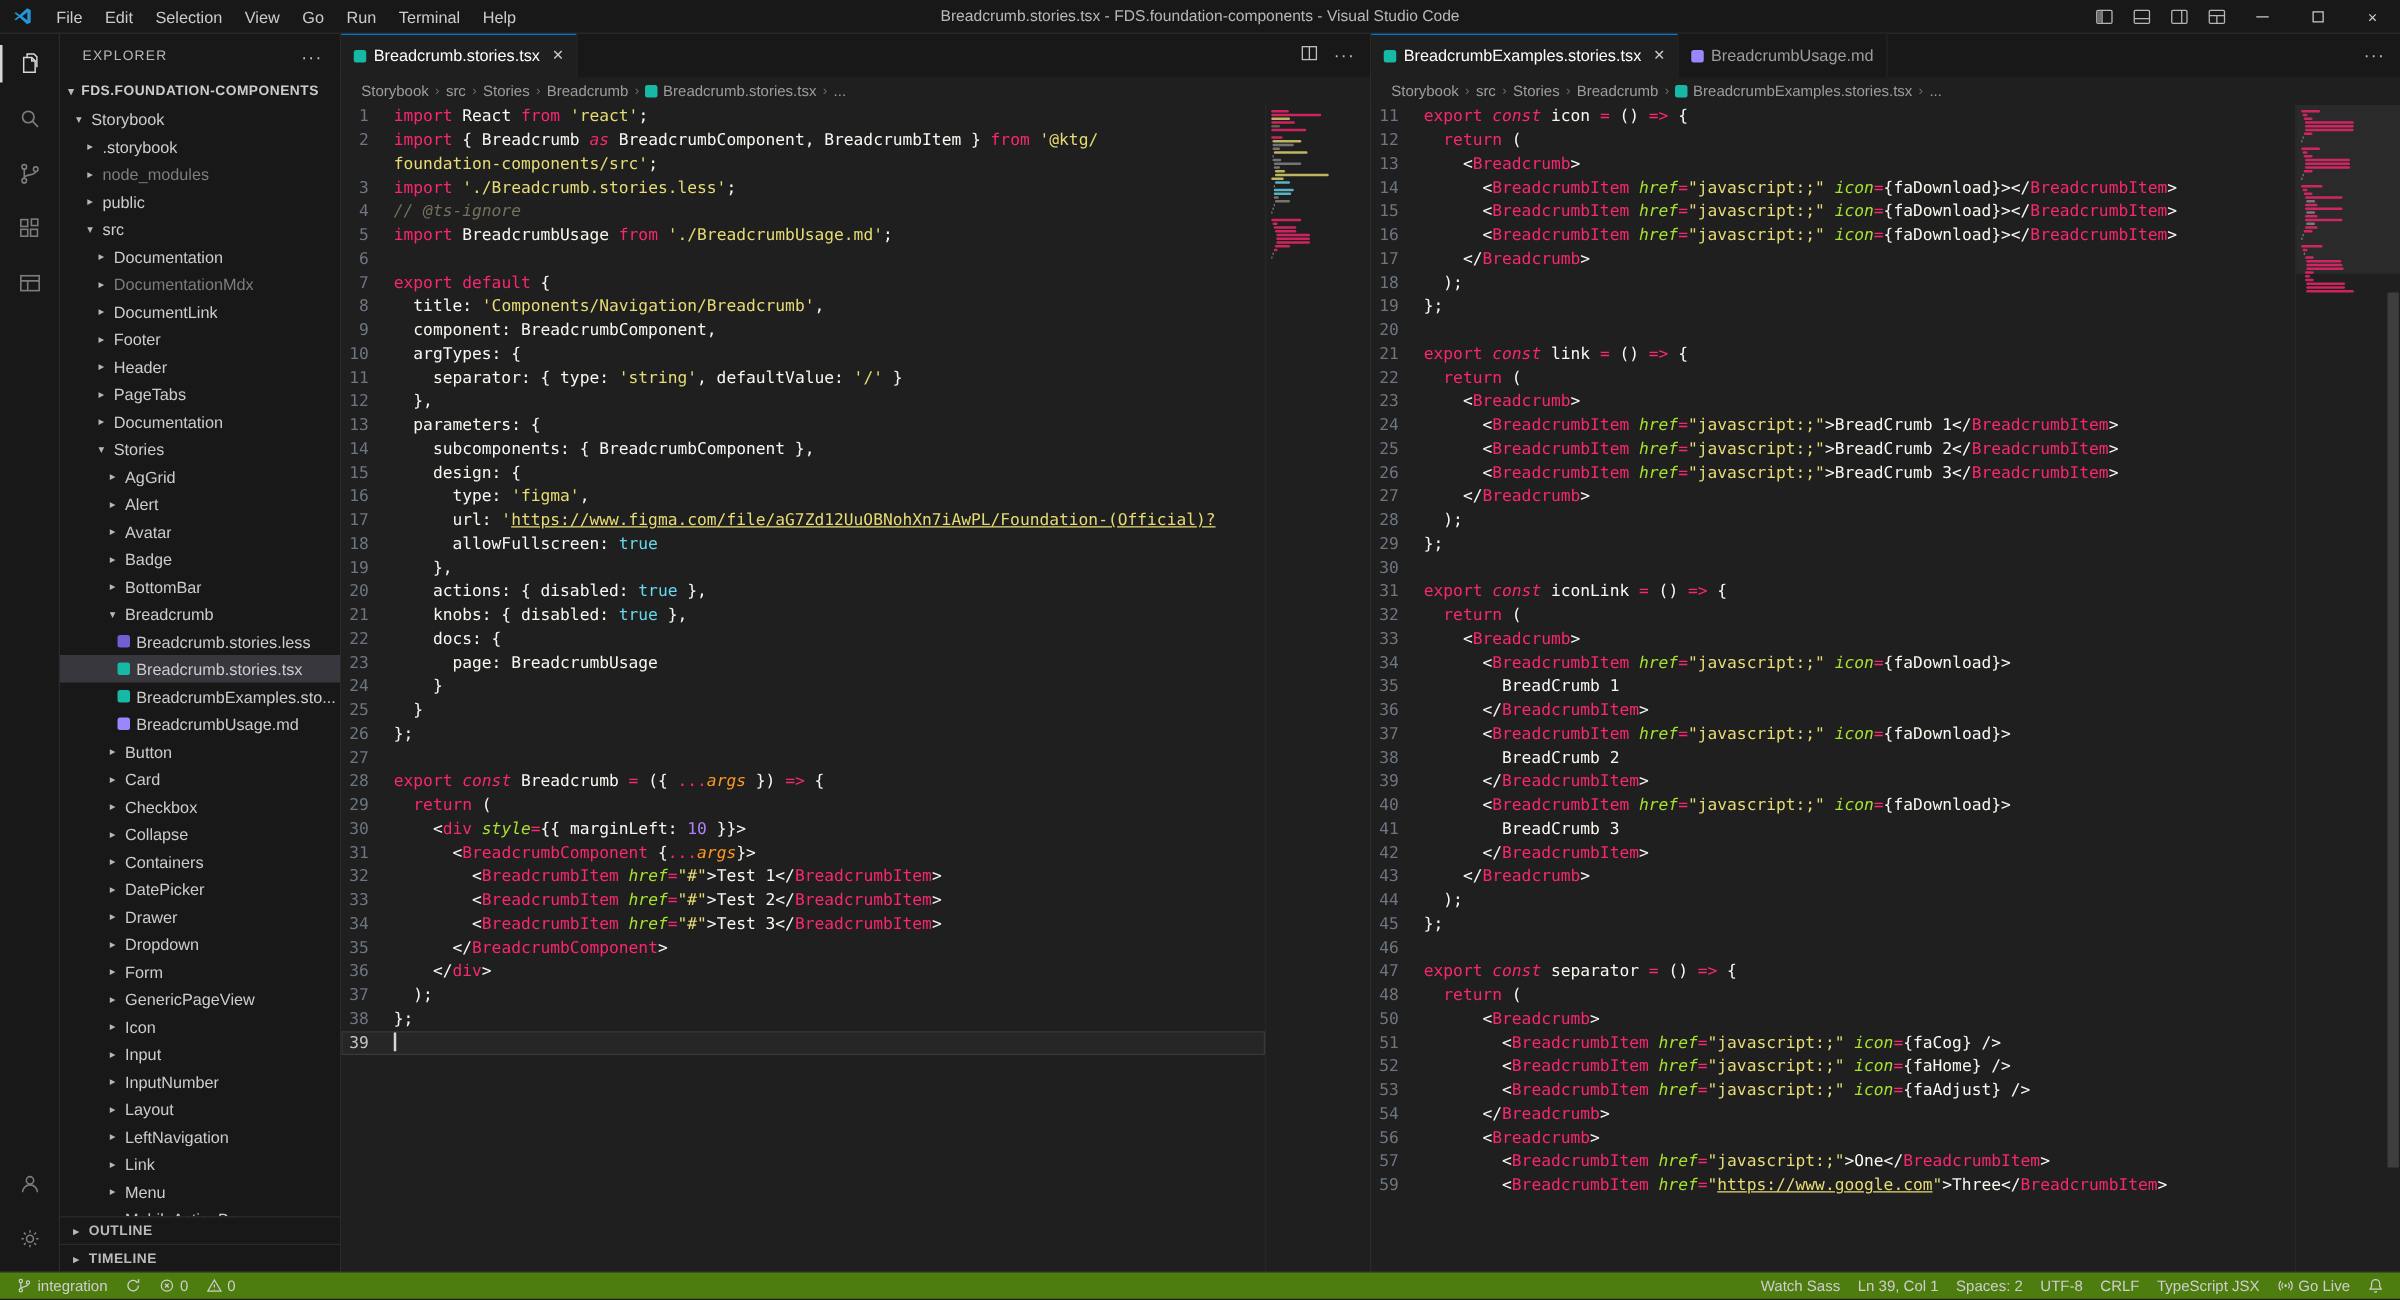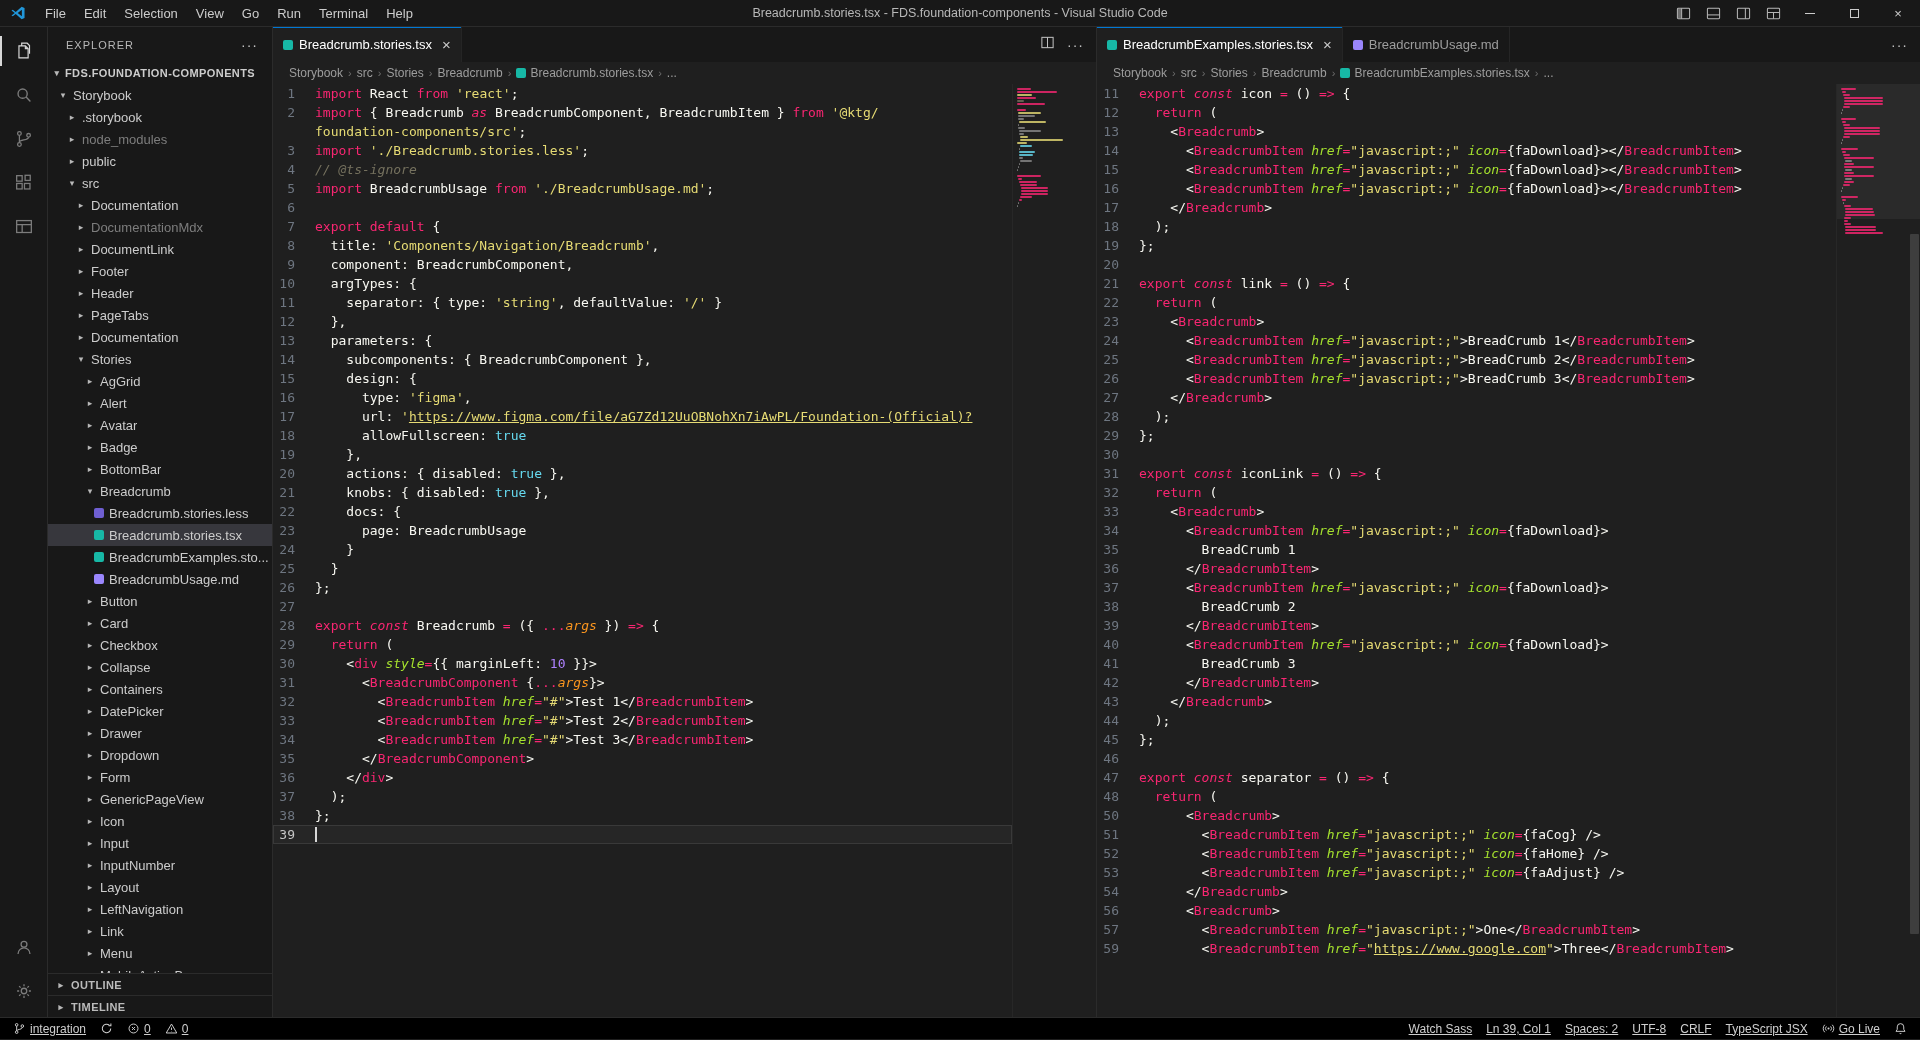--- a/index.html
+++ b/index.html
@@ -91,22 +91,22 @@
   .tk-p  { color:var(--c-plain,#f8f8f2); }
   .tk-pa { color:var(--c-param,#fd971f); font-style:italic; }
 
   .minimap { width:84px; flex:none; padding:4px 8px 0 4px; position:relative;
     border-left:1px solid rgba(255,255,255,0.04); }
   .mm-line { height:2px; margin-bottom:1px; border-radius:1px; opacity:.8; }
   .mm-slider { position:absolute; left:0; right:0; top:0; height:135px; background:rgba(255,255,255,0.05); }
   .vthumb { position:absolute; right:1px; width:9px; background:rgba(121,121,121,0.35); border-radius:1px; }
 
   
-  .statusbar { height:22px; background:#000000; border-top:1px solid #2b2b2b;
-    display:flex; align-items:center; font-size:12px; color:#cfcfcf; padding:0 6px;text-decoration:underline; }
+  .statusbar { height:22px; background:#4d7c0f; border-top:1px solid #2b2b2b;
+    display:flex; align-items:center; font-size:12px; color:#cfcfcf; padding:0 6px; }
   .sb-left, .sb-right { display:flex; align-items:center; height:100%; }
   .sb-right { margin-left:auto; }
   .sb-item { display:flex; align-items:center; gap:4px; padding:0 7px; height:100%; cursor:pointer; white-space:nowrap; }
   .sb-ic { display:flex; align-items:center; }
 </style>
 </head>
 <body>
 
 <div class="titlebar">
   <div class="logo">

